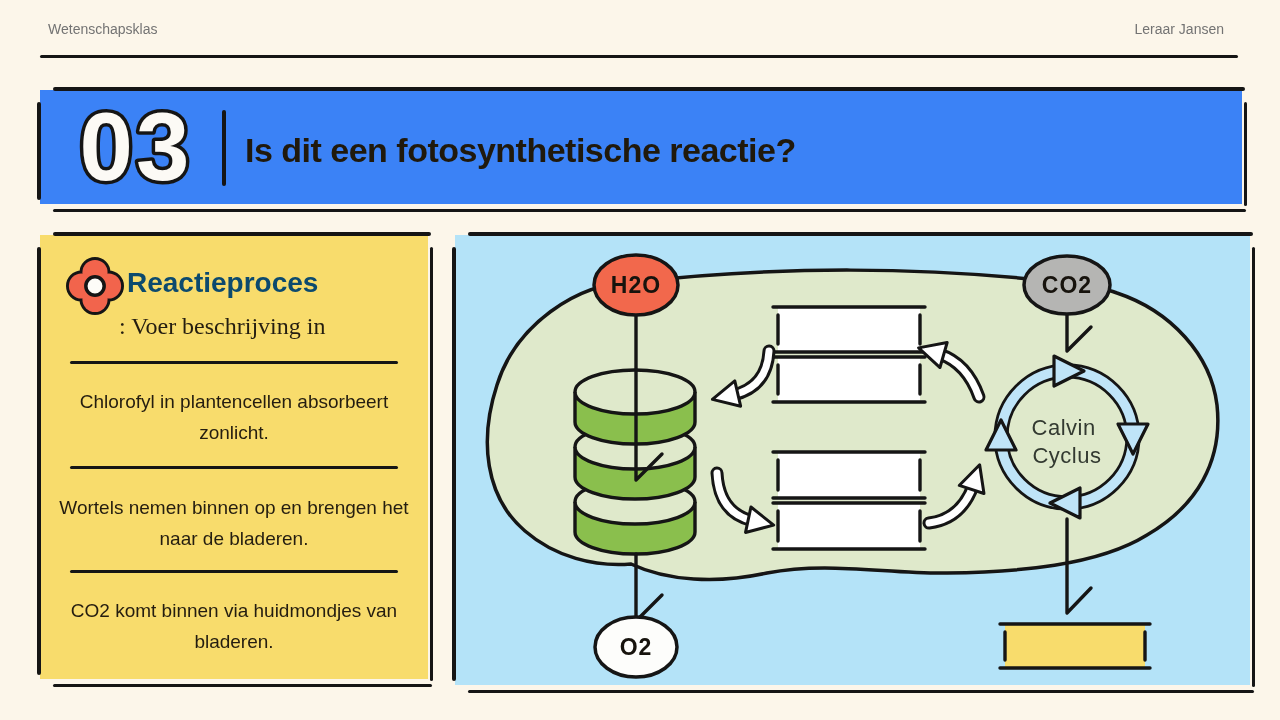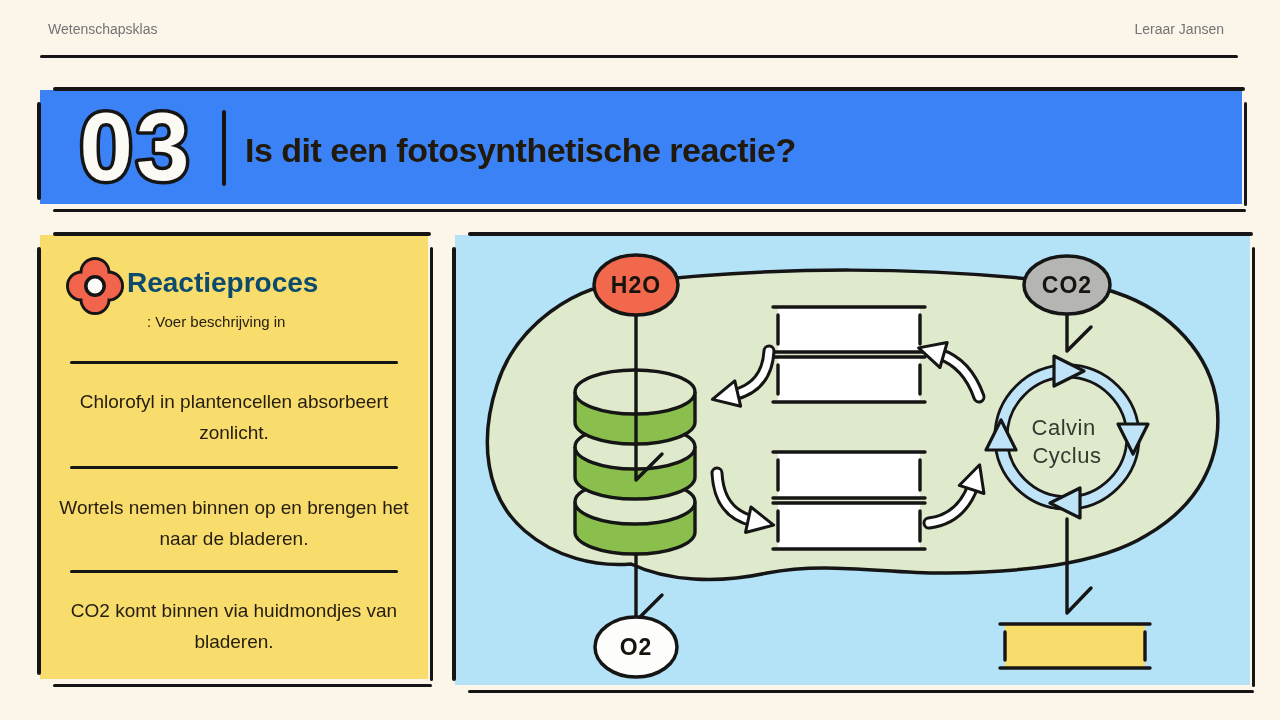--- a/index.html
+++ b/index.html
@@ -24,21 +24,21 @@
   #banner{left:40px;top:90px;width:1202px;height:114px;background:#3b82f6;}
   #banner-number{position:absolute;left:14px;top:6px;}
   #banner-divider{position:absolute;left:182px;top:20px;width:3.5px;height:76px;background:#151515;border-radius:2px;}
   #slide-title{position:absolute;left:205px;top:21px;font-size:34px;font-weight:700;color:#20190c;letter-spacing:-0.5px;margin-top:20px;}
   #slide-subtitle{position:absolute;left:207px;top:74px;font-size:17.5px;font-weight:500;color:#30250f;}
 
   
   #process{left:40px;top:235px;width:388px;height:444px;background:#F8DC6C;color:#241d10;}
   #process-flower{position:absolute;left:26px;top:22px;}
   #process-title{position:absolute;left:87px;top:32px;font-size:28px;font-weight:bold;color:#0c4a6e;}
-  #process-subtitle{position:absolute;left:107px;top:78px;font-size:15px;font-weight:500;}
+  #process-subtitle{position:absolute;left:79px;top:78px;font-size:24px;font-weight:500;font-family:Liberation Serif, serif;}
   .divider{position:absolute;left:30px;right:30px;height:3.2px;background:#151515;border-radius:2px;}
   #div1{top:126px;} #div2{top:231px;} #div3{top:335px;}
   .step{position:absolute;left:16px;right:16px;text-align:center;font-size:19px;line-height:31px;font-weight:500;}
   #step1{top:151px;text-align:center;} #step2{top:257px;} #step3{top:360px;}
 
   
   #diagram{left:455px;top:235px;width:795px;height:450px;background:#B4E3F8;}
   #diagram svg{position:absolute;left:0;top:0;}
   .ink{stroke:#151515;fill:none;stroke-width:3.4;stroke-linecap:round;}
   .svg-label{font-family:"Liberation Sans","DejaVu Sans",sans-serif;font-weight:bold;font-size:23px;fill:#17130d;letter-spacing:1px;}

